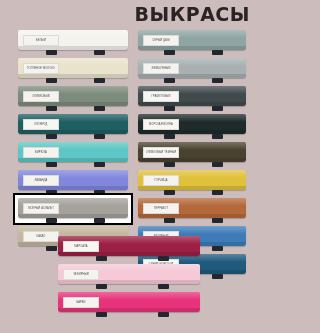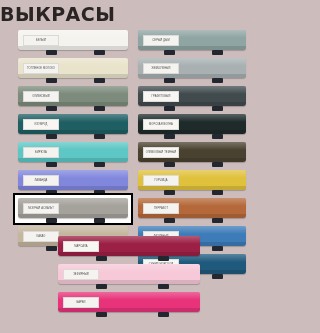--- a/index.html
+++ b/index.html
@@ -14,21 +14,21 @@
     overflow: hidden;
     position: relative;
   }
 
   
   .title {
     position: absolute;
     top: 2px;
     left: 0;
     width: 250px;
-    text-align: left;
+    text-align: right;
     font-size: 19px;
     font-weight: bold;
     letter-spacing: 0.5px;
     color: #2b2424;
     font-family: "DejaVu Sans", sans-serif;
     line-height: 24px;
   }
 
   
   .col {

